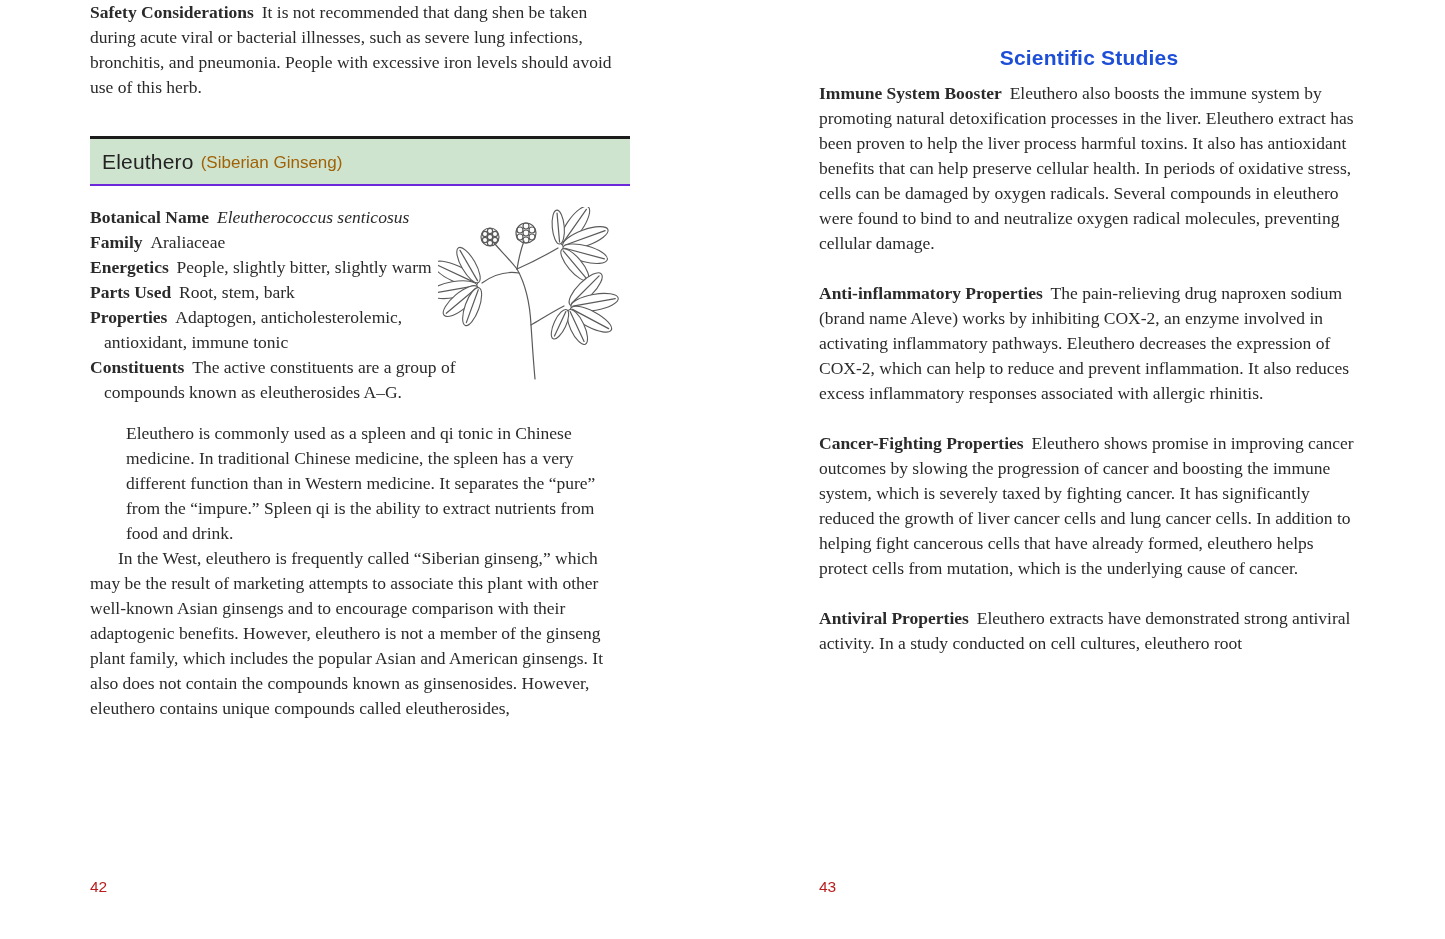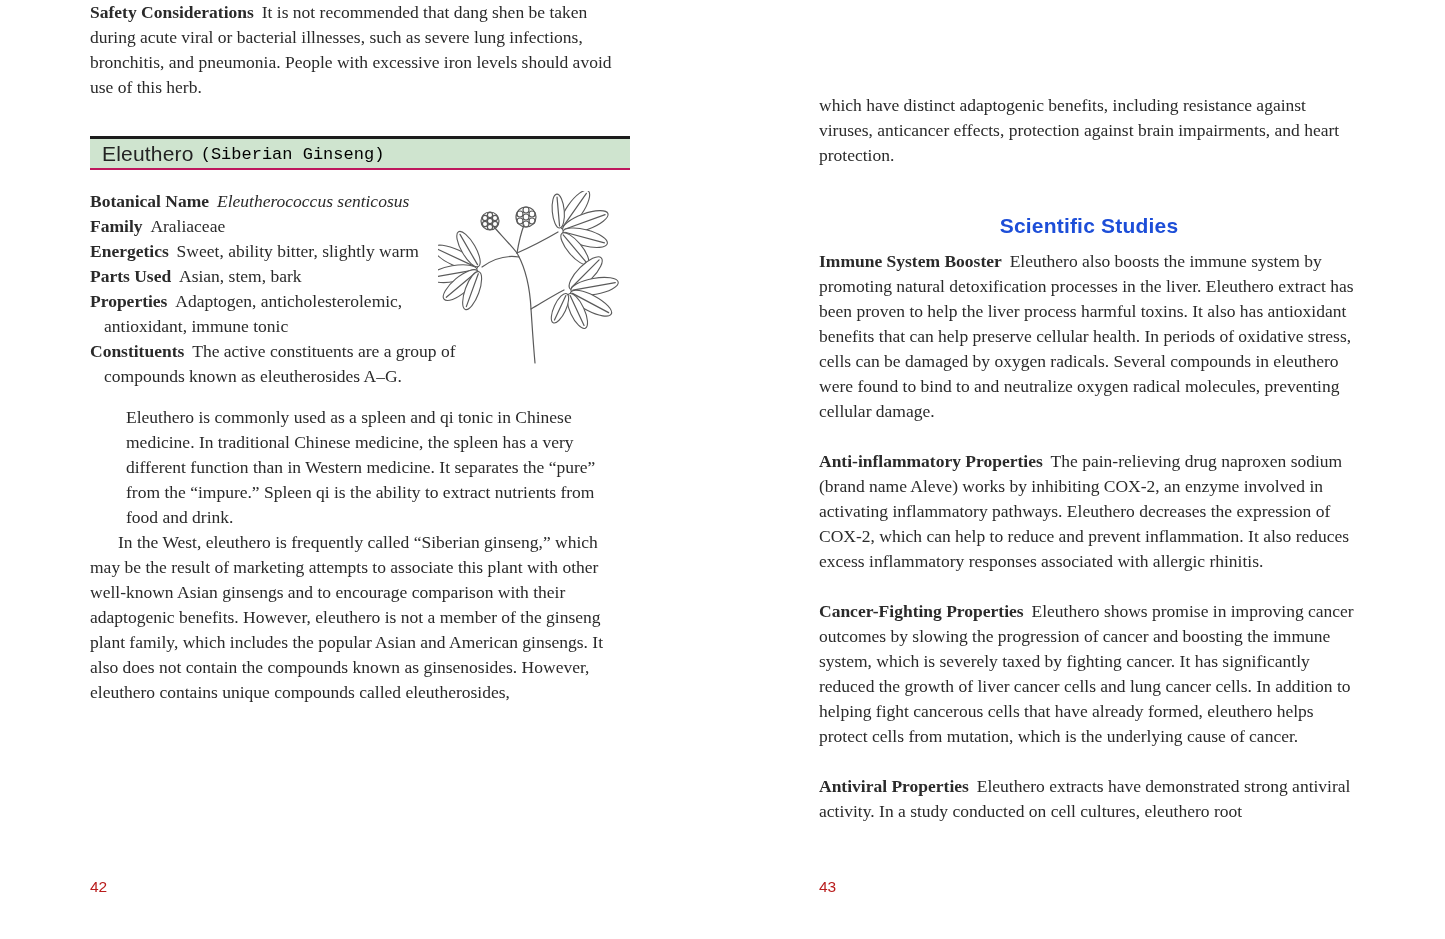--- a/index.html
+++ b/index.html
@@ -26,29 +26,29 @@
   p.body-para { text-align: left; }
   .lead-label { font-weight: bold; margin-right: 0.45em; }
 
   
   .safety { }
 
   .herb-header {
     margin-top: 36px;
     background: #cfe4cf;
     border-top: 3px solid #1c1c1c;
-    border-bottom: 2px solid #be185d;
-    height: 34px;
+    border-bottom: 2px solid #6d28d9;
+    height: 50px;
     display: flex;
     align-items: center;
     padding-left: 12px;
     font-family: "Liberation Sans", sans-serif;
   }
   .herb-title { font-size: 21px; color: #232323; letter-spacing: 0.2px; }
-  .herb-subtitle { font-size: 17px; color: #000000; margin-left: 7px; padding-top: 1px; font-family: Liberation Mono, monospace; }
+  .herb-subtitle { font-size: 17px; color: #a16207; margin-left: 7px; padding-top: 1px; }
 
   .botanical-wrap { position: relative; margin-top: 19px; min-height: 205px; }
   .botanical-list { width: 374px; list-style: none; }
   .botanical-list li {
     padding-left: 14px;
     text-indent: -14px;
   }
   .bot-label { font-weight: bold; margin-right: 0.45em; }
   .bot-italic { font-style: italic; }
 
@@ -102,22 +102,22 @@
 
     <div class="herb-header">
       <span class="herb-title">Eleuthero</span>
       <span class="herb-subtitle">(Siberian Ginseng)</span>
     </div>
 
     <div class="botanical-wrap">
       <ul class="botanical-list">
         <li><span class="bot-label">Botanical Name</span><span class="bot-italic">Eleutherococcus senticosus</span></li>
         <li><span class="bot-label">Family</span><span>Araliaceae</span></li>
-        <li><span class="bot-label">Energetics</span><span>Sweet, ability bitter, slightly warm</span></li>
-        <li><span class="bot-label">Parts Used</span><span>Asian, stem, bark</span></li>
+        <li><span class="bot-label">Energetics</span><span>People, slightly bitter, slightly warm</span></li>
+        <li><span class="bot-label">Parts Used</span><span>Root, stem, bark</span></li>
         <li><span class="bot-label">Properties</span><span>Adaptogen, anticholesterolemic, antioxidant, immune tonic</span></li>
         <li><span class="bot-label">Constituents</span><span>The active constituents are a group of compounds known as eleutherosides A–G.</span></li>
       </ul>
 
       <svg class="plant-art" viewBox="0 0 186 178">
 
         <path class="ln" d="M97,172 C95,150 94,132 93,118 C92,98 88,78 79,62"></path>
 
         <path class="ln" d="M81,66 C68,64 55,68 44,76"></path>
 
@@ -221,21 +221,20 @@
       </svg>
     </div>
 
 
     <p class="body-para history-p1">Eleuthero is commonly used as a spleen and qi tonic in Chinese medicine. In traditional Chinese medicine, the spleen has a very different function than in Western medicine. It separates the “pure” from the “impure.” Spleen qi is the ability to extract nutrients from food and drink.</p>
     <p class="body-para history-p2">In the West, eleuthero is frequently called “Siberian ginseng,” which may be the result of marketing attempts to associate this plant with other well-known Asian ginsengs and to encourage comparison with their adaptogenic benefits. However, eleuthero is not a member of the ginseng plant family, which includes the popular Asian and American ginsengs. It also does not contain the compounds known as ginsenosides. However, eleuthero contains unique compounds called eleutherosides,</p>
   </div>
 
   <div class="col col-right">
 
-    <p class="body-para continuation">which have distinct adaptogenic benefits, including resistance against viruses, anticancer effects, protection against brain impairments, and heart protection.</p>
 
     <h2 class="section-heading sci-heading">Scientific Studies</h2>
 
     <div class="studies">
       <p class="body-para study-para"><span class="lead-label">Immune System Booster</span><span>Eleuthero also boosts the immune system by promoting natural detoxification processes in the liver. Eleuthero extract has been proven to help the liver process harmful toxins. It also has antioxidant benefits that can help preserve cellular health. In periods of oxidative stress, cells can be damaged by oxygen radicals. Several compounds in eleuthero were found to bind to and neutralize oxygen radical molecules, preventing cellular damage.</span></p>
 
       <p class="body-para study-para"><span class="lead-label">Anti-inflammatory Properties</span><span>The pain-relieving drug naproxen sodium (brand name Aleve) works by inhibiting COX-2, an enzyme involved in activating inflammatory pathways. Eleuthero decreases the expression of COX-2, which can help to reduce and prevent inflammation. It also reduces excess inflammatory responses associated with allergic rhinitis.</span></p>
 
       <p class="body-para study-para"><span class="lead-label">Cancer-Fighting Properties</span><span>Eleuthero shows promise in improving cancer outcomes by slowing the progression of cancer and boosting the immune system, which is severely taxed by fighting cancer. It has significantly reduced the growth of liver cancer cells and lung cancer cells. In addition to helping fight cancerous cells that have already formed, eleuthero helps protect cells from mutation, which is the underlying cause of cancer.</span></p>
 

